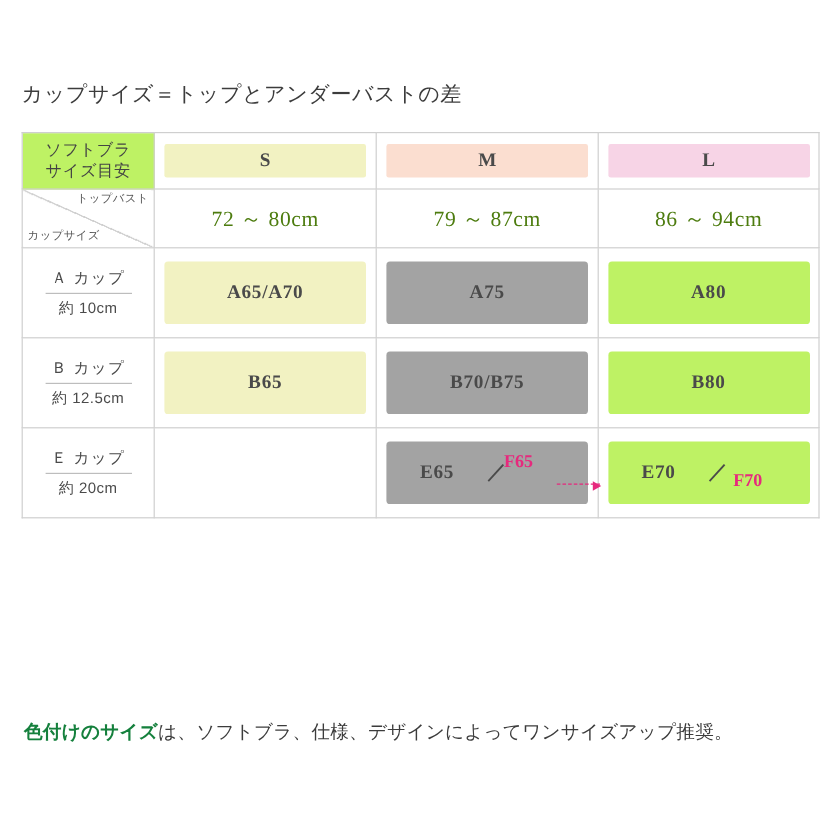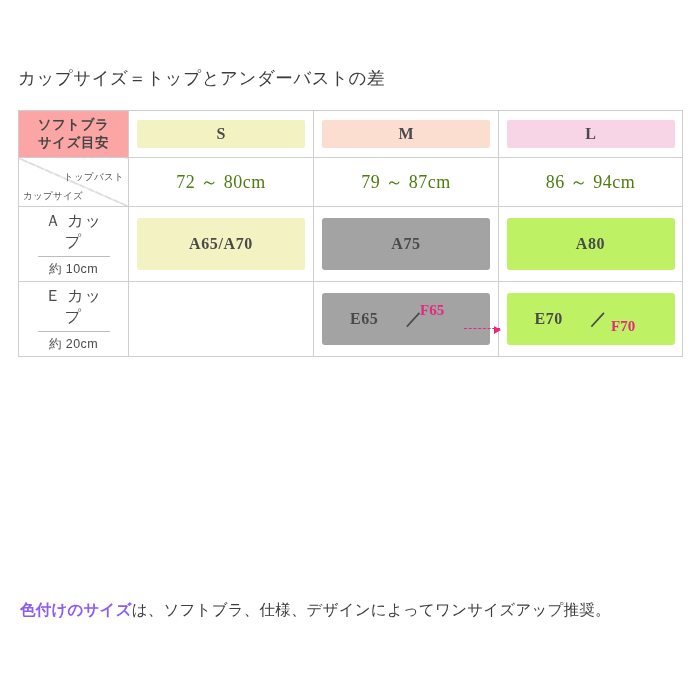--- a/index.html
+++ b/index.html
@@ -45,27 +45,27 @@
     text-align: center;
   }
   
   col.c-head { width: 110px; }
   col.c-s    { width: 185px; }
   col.c-m    { width: 185px; }
   col.c-l    { width: 184px; }
 
   
   .hdr-green {
-    background: #fca5a5;
+    background: #bef264;
     height: 46px;
     font-family: "Liberation Sans", "DejaVu Sans", sans-serif;
     font-size: 13.5px;
     line-height: 1.35;
     color: #444;
-    font-weight: bold;
+    font-weight: normal;
     letter-spacing: 0.5px;
   }
   .hdr-green .l1, .hdr-green .l2 { display: block; }
 
   
   .hdr-size {
     height: 46px;
     font-size: 16px;
     font-weight: bold;
     color: #4a4a4a;
@@ -86,21 +86,21 @@
   
   .diag {
     height: 48px;
     position: relative;
     background:
       linear-gradient(to top right, transparent calc(50% - 0.6px), #cfcfcf calc(50% - 0.6px), #cfcfcf calc(50% + 0.6px), transparent calc(50% + 0.6px));
   }
   .diag .top-label {
     position: absolute;
     right: 4px;
-    top: 13px;
+    top: 1px;
     font-size: 9.5px;
     color: #555;
     font-family: "Liberation Sans", "DejaVu Sans", sans-serif;
     letter-spacing: 0.3px;
   }
   .diag .bot-label {
     position: absolute;
     left: 4px;
     bottom: 3px;
     font-size: 9.5px;
@@ -116,21 +116,21 @@
   }
 
   
   .cup-head {
     height: 74px;
     font-family: "Liberation Sans", "DejaVu Sans", sans-serif;
     color: #4a4a4a;
   }
   .cup-head .cup-name {
     display: block;
-    font-size: 16px;
+    font-size: 13px;
     padding-bottom: 3px;
     border-bottom: 1px solid #bdbdbd;
     width: 72px;
     margin: 0 auto 4px auto;
     letter-spacing: 1px;
   }
   .cup-head .cup-diff {
     display: block;
     font-size: 12.5px;
     letter-spacing: 0.4px;
@@ -212,21 +212,21 @@
     position: absolute;
     left: 20px;
     top: 600px;
     font-size: 15.5px;
     font-family: "Liberation Sans", "DejaVu Sans", sans-serif;
     color: #3c3c3c;
     white-space: nowrap;
     letter-spacing: 0.2px;
   }
   .footnote .pink {
-    color: #8b5cf6;
+    color: #15803d;
     font-weight: bold;
   }
 </style>
 </head>
 <body>
 
 <div class="page">
 
   <div class="title">カップサイズ＝トップとアンダーバストの差</div>
 
@@ -273,20 +273,35 @@
           <span class="chip s">A65/A70</span>
         </td>
         <td class="cell">
           <span class="chip m">A75</span>
         </td>
         <td class="cell">
           <span class="chip l">A80</span>
         </td>
       </tr>
 
+      <tr>
+        <td class="cup-head">
+          <span class="cup-name">Ｂ カップ</span>
+          <span class="cup-diff">約 12.5cm</span>
+        </td>
+        <td class="cell">
+          <span class="chip s">B65</span>
+        </td>
+        <td class="cell">
+          <span class="chip m">B70/B75</span>
+        </td>
+        <td class="cell">
+          <span class="chip l">B80</span>
+        </td>
+      </tr>
 
 
 
       <tr>
         <td class="cup-head">
           <span class="cup-name">Ｅ カップ</span>
           <span class="cup-diff">約 20cm</span>
         </td>
         <td class="cell">
           <span class="chip empty"></span>

